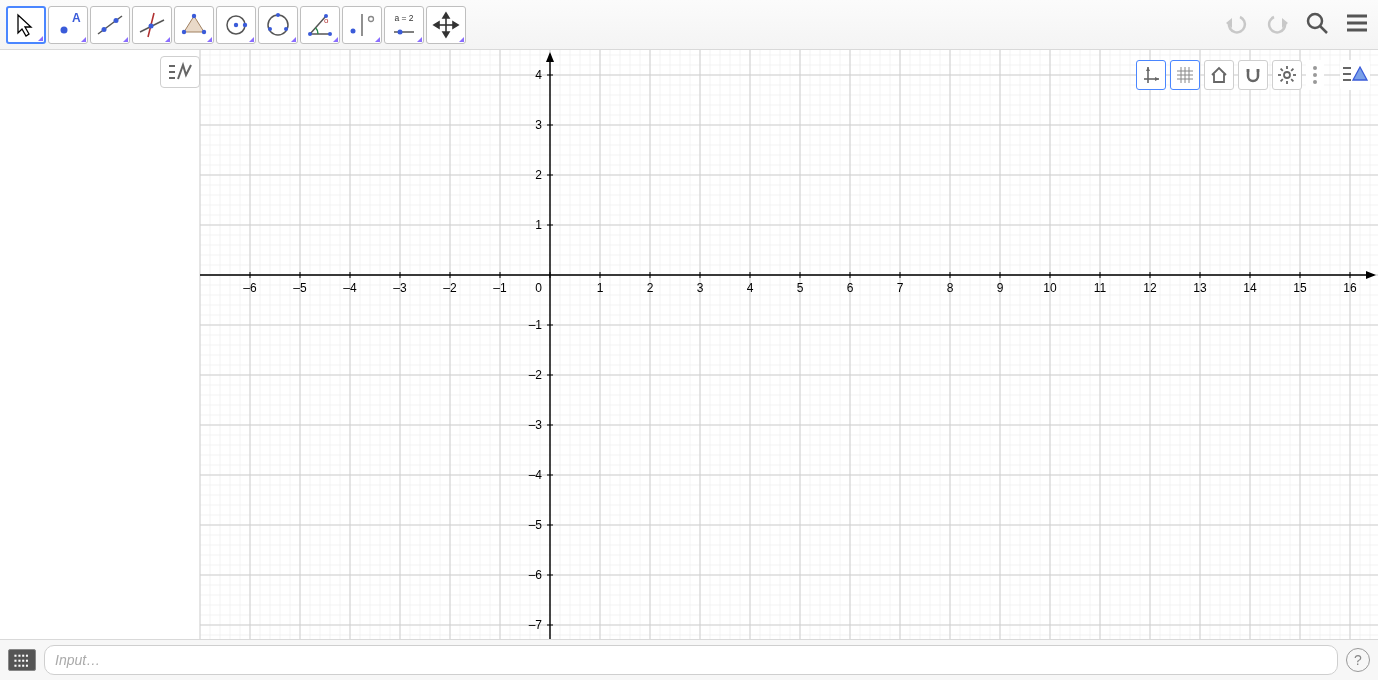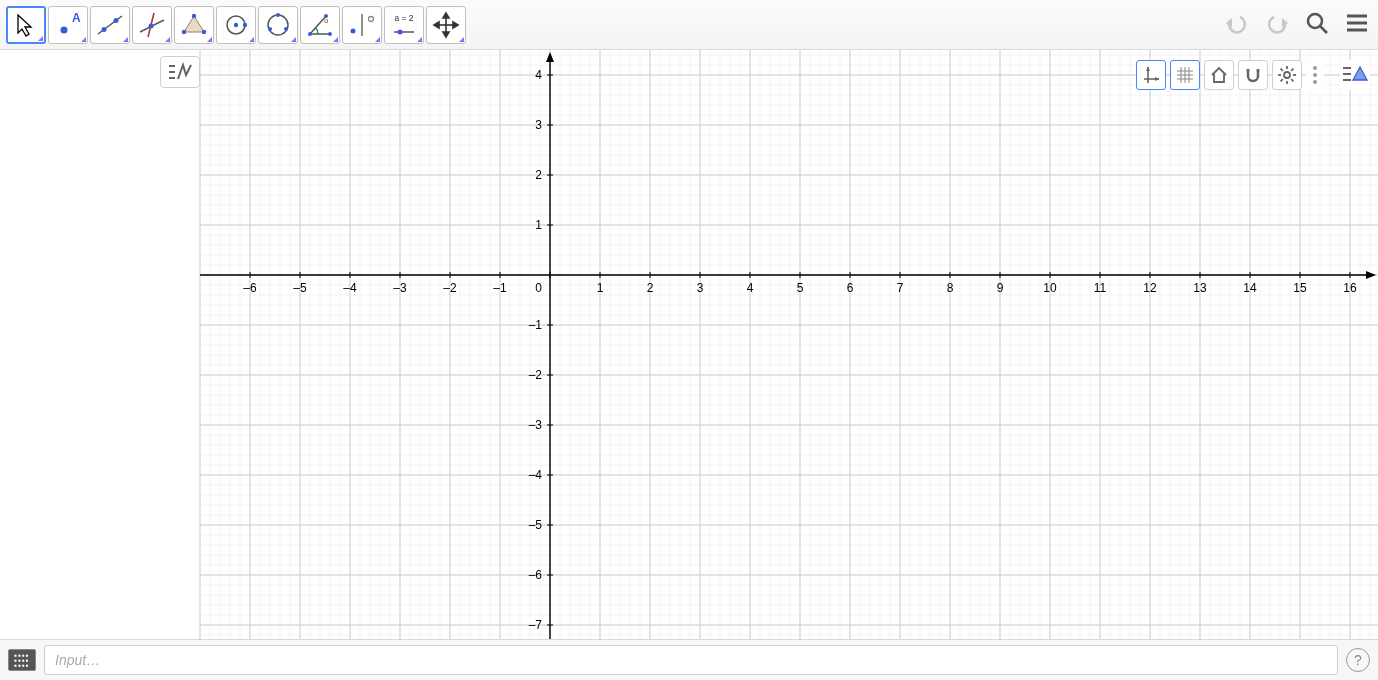--- a/index.html
+++ b/index.html
@@ -45,21 +45,21 @@
     display:flex; align-items:center; justify-content:center; cursor:pointer; color:#666;}
   .gv-btn.active { border:1.5px solid #4a86ff;}
   .gv-sep { width:8px; }
   
   
   #inputbar { position:absolute; left:0; bottom:0; width:100%; height:41px; background:#f7f7f7; border-top:1px solid #d9d9d9;
     display:flex; align-items:center; padding:4px 8px; gap:8px;}
   #kbd-btn { width:28px; height:22px; border:1px solid #888; border-radius:2px; background:#555;
     display:flex; align-items:center; justify-content:center; cursor:pointer;}
   #kbd-btn .dots{ font-size:8px; line-height:5px; color:#fff; letter-spacing:1px;}
-  #input-field { flex:1; height:30px; background:#fff; border:1px solid #cfcfcf; border-radius:3px;
+  #input-field { flex:1; height:30px; background:#fff; border:1px solid #cfcfcf; border-radius:10px;
     padding:4px 10px; font-size:14px; color:#333;}
   #input-field::placeholder{ color:#aaa; font-style:italic;}
   #help-btn { width:24px;height:24px; border:1.5px solid #999; border-radius:50%; color:#888; font-size:14px;
     display:flex; align-items:center; justify-content:center; cursor:pointer;}
   
   .axis-label { font-size:12px; fill:#000; font-family:Arial;}
 </style>
 </head>
 <body>
 

